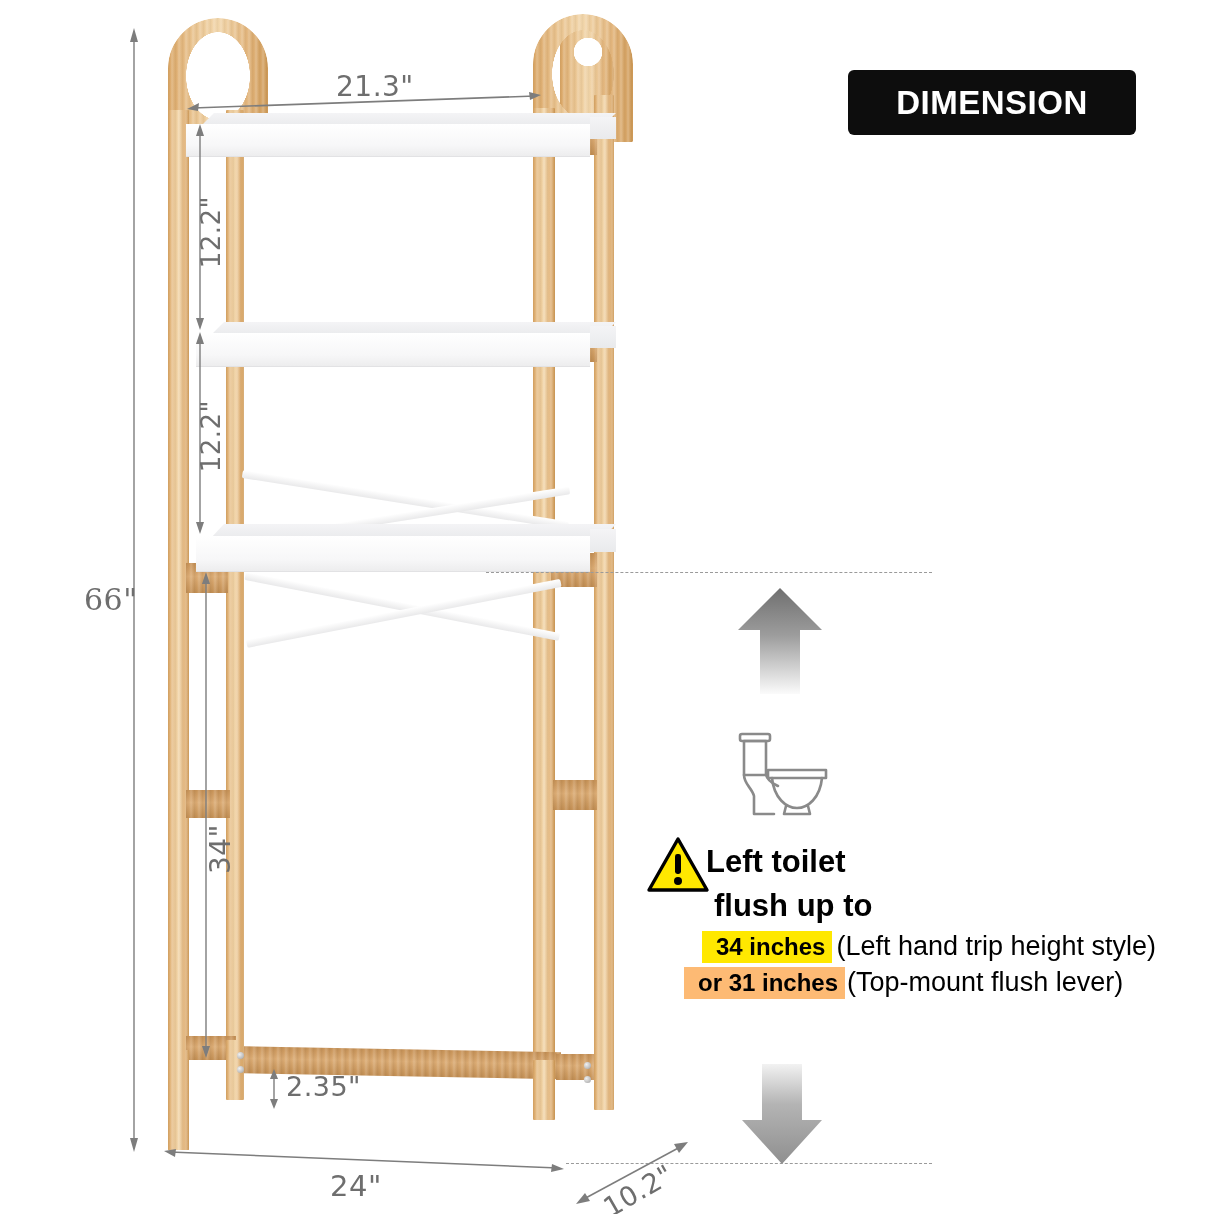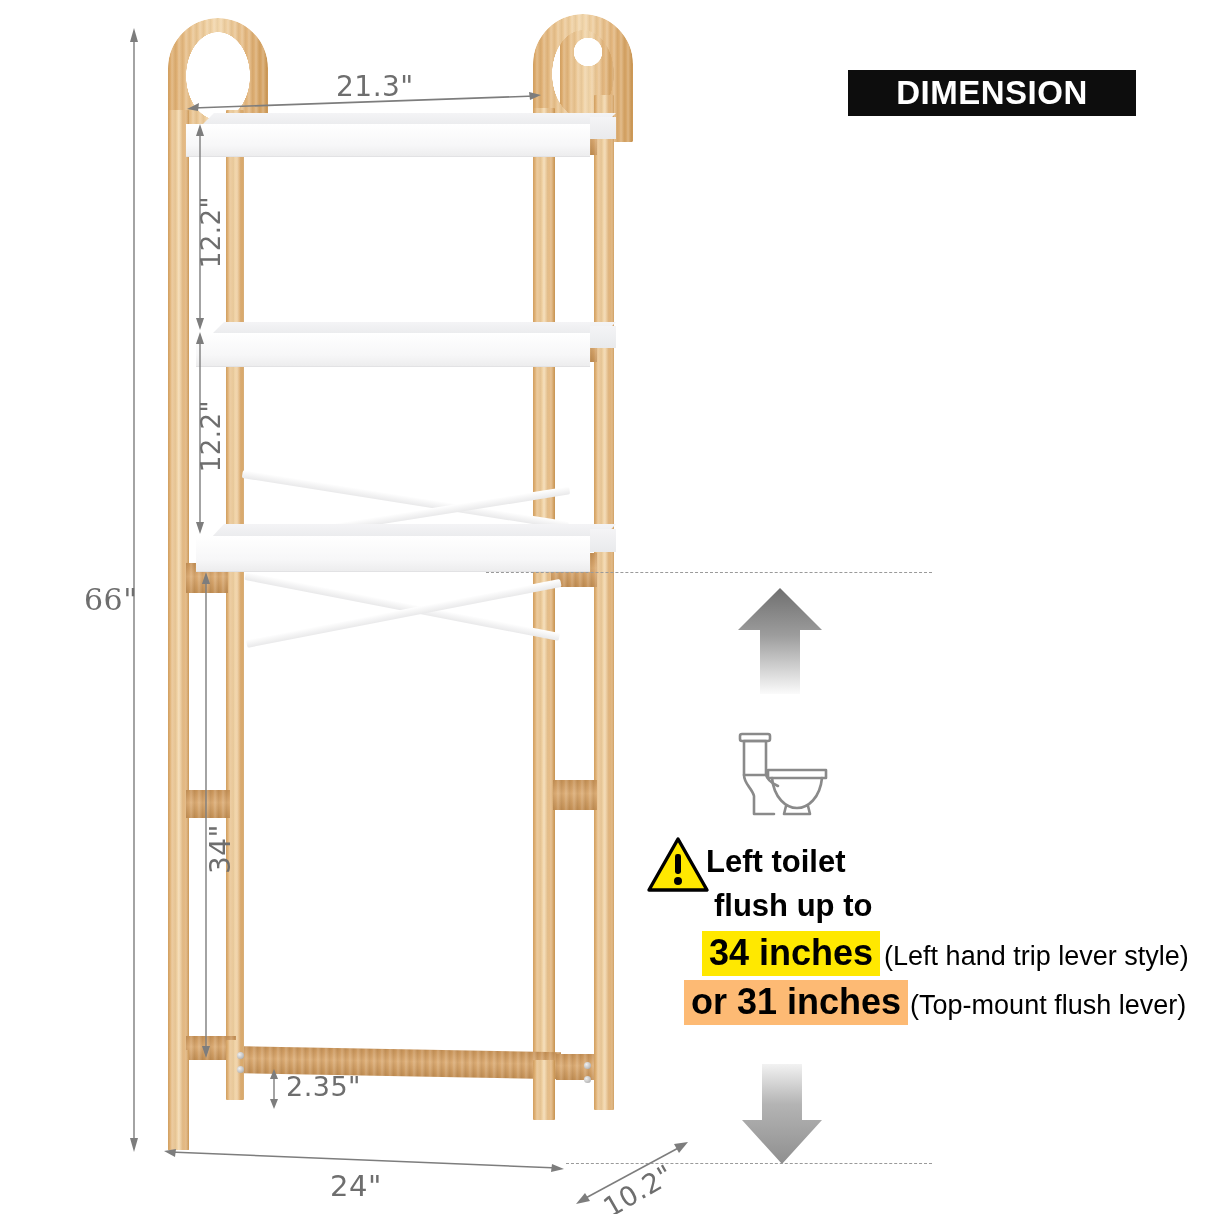--- a/index.html
+++ b/index.html
@@ -13,41 +13,41 @@
   .dimtext{
     color:#6e6e6e;
     font-family:"DejaVu Sans",sans-serif;
     font-weight:400;
     white-space:nowrap;
     letter-spacing:0.5px;
   }
 
   
   #dimension-badge{
-    left:848px;top:70px;width:288px;height:46px;
+    left:848px;top:70px;width:288px;height:65px;
     background:#0d0d0d;
-    display:flex;align-items:center;justify-content:center;
+    display:flex;align-items:center;justify-content:center;border-radius:6px;
   }
   #dimension-badge span{
     color:#ffffff;font-size:33px;font-weight:bold;
     letter-spacing:0.5px;
     font-family:"Liberation Sans",sans-serif;
   }
 
   
   #fits-block{left:706px;top:840px;width:470px;}
   .fits-line{
     font-family:"Liberation Sans",sans-serif;
     font-weight:bold;color:#000;font-size:31px;line-height:44px;
     white-space:nowrap;
   }
   .hl-row{display:flex;align-items:baseline;white-space:nowrap;margin-top:3px;}
   .hl{
-    font-weight:bold;font-size:36px;color:#000;
-    padding:3px 7px 4px 7px;line-height:1.05;
+    font-weight:bold;font-size:24px;color:#000;
+    padding:3px 7px 4px 14px;line-height:1.05;
     font-family:"Liberation Sans",sans-serif;
   }
   .hl-yellow{background:#ffe800;}
   .hl-blue{background:#fdba74;}
   .paren{
     font-size:27px;color:#000;font-weight:400;margin-left:4px;
     font-family:"Liberation Sans",sans-serif;white-space:nowrap;
   }
 
   
@@ -265,21 +265,21 @@
     <rect x="29" y="18" width="6" height="20" rx="2.4" fill="#000000"></rect>
     <circle cx="32" cy="45" r="4" fill="#000000"></circle>
   </svg>
 
   <div class="abs" id="fits-block">
     <div class="fits-line">Left toilet</div>
     <div class="fits-line" style="margin-left:8px;">flush up to</div>
 
     <div class="hl-row" style="margin-left:-4px;">
       <span class="hl hl-yellow">34 inches</span>
-      <span class="paren">(Left hand trip lever style)</span>
+      <span class="paren">(Left hand trip height style)</span>
     </div>
 
     <div class="hl-row" style="margin-left:-22px;margin-top:4px;">
       <span class="hl hl-blue">or 31 inches</span>
       <span class="paren" style="margin-left:2px;">(Top-mount flush lever)</span>
     </div>
   </div>
 
   <svg class="abs" style="left:740px;top:1062px;" width="84" height="104" viewBox="0 0 84 104">
     <defs>

